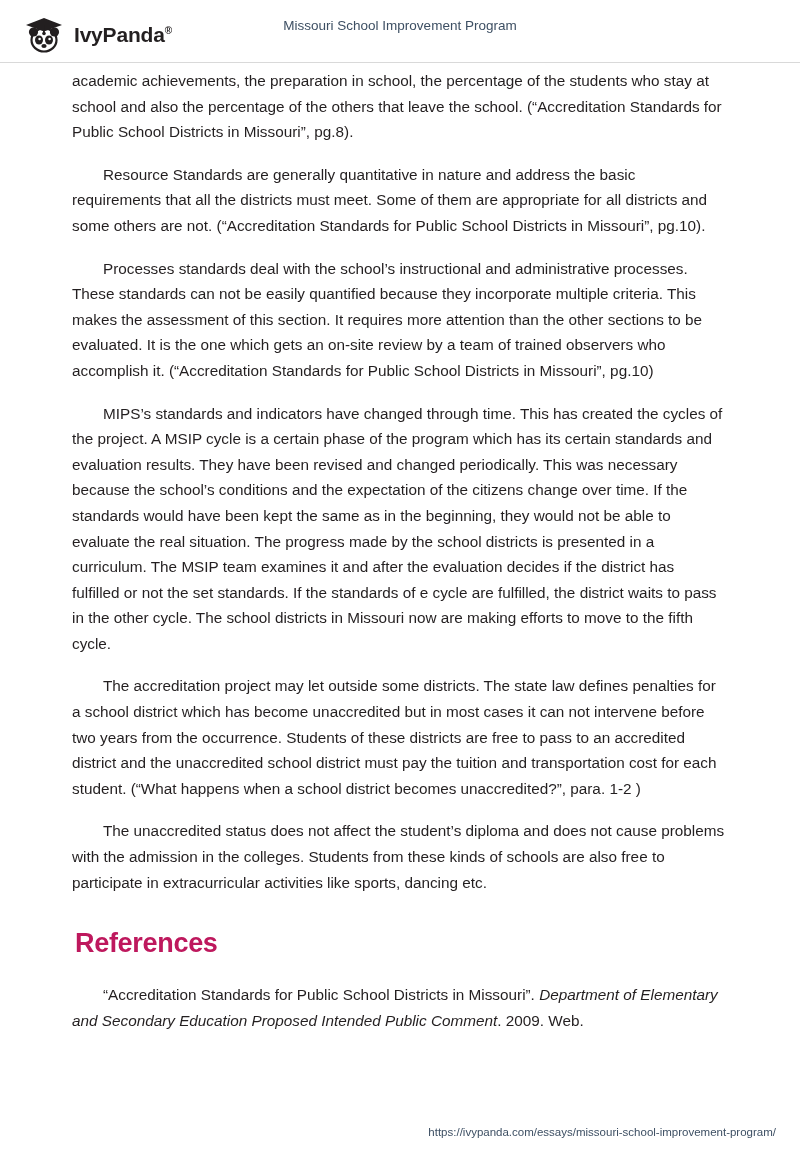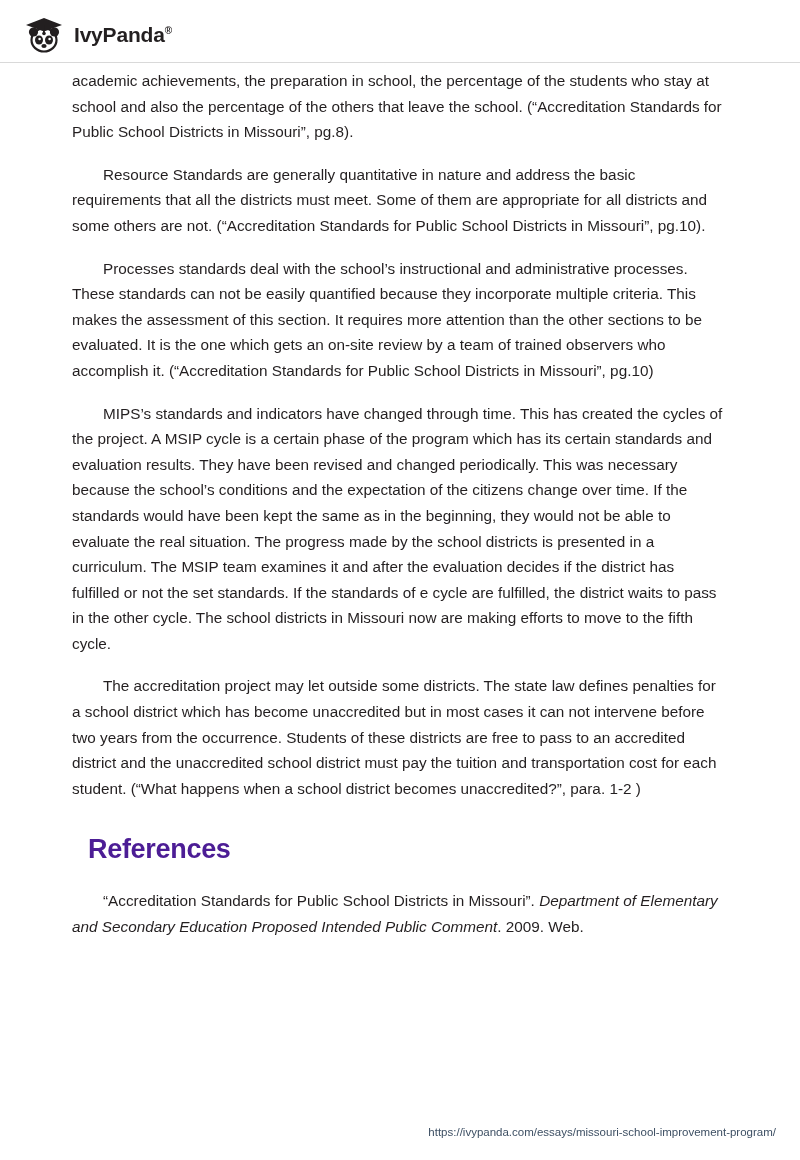--- a/index.html
+++ b/index.html
@@ -88,22 +88,22 @@
   }
   p.para + p.para {
     margin-top: 17px;
   }
   p.indent {
     text-indent: 31px;
   }
   h2.references {
     font-size: 27px;
     font-weight: bold;
-    margin: 33px 0 0 16px;
-    color: #4c1d95;
+    margin: 33px 0 0 3px;
+    color: #be185d;
     letter-spacing: -0.3px;
   }
   p.reference {
     margin: 23px 0 0 0;
     font-size: 15.3px;
     line-height: 25.6px;
     text-indent: 31px;
     color: #231f20;
   }
   p.reference i {
@@ -139,29 +139,31 @@
           <circle cx="17.6" cy="23" r="1.3" fill="#ffffff"></circle>
           <circle cx="27.6" cy="23" r="1.3" fill="#ffffff"></circle>
           <ellipse cx="22" cy="30" rx="2.6" ry="2" fill="#231f20"></ellipse>
           <path d="M4 9 L22 2 L40 9 L22 15.5 Z" fill="#231f20"></path>
           <rect x="21" y="9" width="1.8" height="8" fill="#231f20"></rect>
           <circle cx="22" cy="17.5" r="1.8" fill="#231f20"></circle>
         </svg>
       </span>
       <span class="brand-name"><span>IvyPanda</span><span class="reg">®</span></span>
     </div>
+    <div class="header-title">Missouri School Improvement Program</div>
   </div>
   <div class="header-rule"></div>
 
   <div class="content">
     <p class="para">academic achievements, the preparation in school, the percentage of the students who stay at school and also the percentage of the others that leave the school. (“Accreditation Standards for Public School Districts in Missouri”, pg.8).</p>
     <p class="para indent">Resource Standards are generally quantitative in nature and address the basic requirements that all the districts must meet. Some of them are appropriate for all districts and some others are not. (“Accreditation Standards for Public School Districts in Missouri”, pg.10).</p>
     <p class="para indent">Processes standards deal with the school’s instructional and administrative processes. These standards can not be easily quantified because they incorporate multiple criteria. This makes the assessment of this section. It requires more attention than the other sections to be evaluated. It is the one which gets an on-site review by a team of trained observers who accomplish it. (“Accreditation Standards for Public School Districts in Missouri”, pg.10)</p>
     <p class="para indent">MIPS’s standards and indicators have changed through time. This has created the cycles of the project. A MSIP cycle is a certain phase of the program which has its certain standards and evaluation results. They have been revised and changed periodically. This was necessary because the school’s conditions and the expectation of the citizens change over time. If the standards would have been kept the same as in the beginning, they would not be able to evaluate the real situation. The progress made by the school districts is presented in a curriculum. The MSIP team examines it and after the evaluation decides if the district has fulfilled or not the set standards. If the standards of e cycle are fulfilled, the district waits to pass in the other cycle. The school districts in Missouri now are making efforts to move to the fifth cycle.</p>
     <p class="para indent">The accreditation project may let outside some districts. The state law defines penalties for a school district which has become unaccredited but in most cases it can not intervene before two years from the occurrence. Students of these districts are free to pass to an accredited district and the unaccredited school district must pay the tuition and transportation cost for each student. (“What happens when a school district becomes unaccredited?”, para. 1-2 )</p>
+    <p class="para indent">The unaccredited status does not affect the student’s diploma and does not cause problems with the admission in the colleges. Students from these kinds of schools are also free to participate in extracurricular activities like sports, dancing etc.</p>
 
     <h2 class="references">References</h2>
 
     <p class="reference"><span>“Accreditation Standards for Public School Districts in Missouri”. </span><i>Department of Elementary and Secondary Education Proposed Intended Public Comment</i><span>. 2009. Web.</span></p>
   </div>
 
   <div class="footer">https://ivypanda.com/essays/missouri-school-improvement-program/</div>
 
 </div>
 

